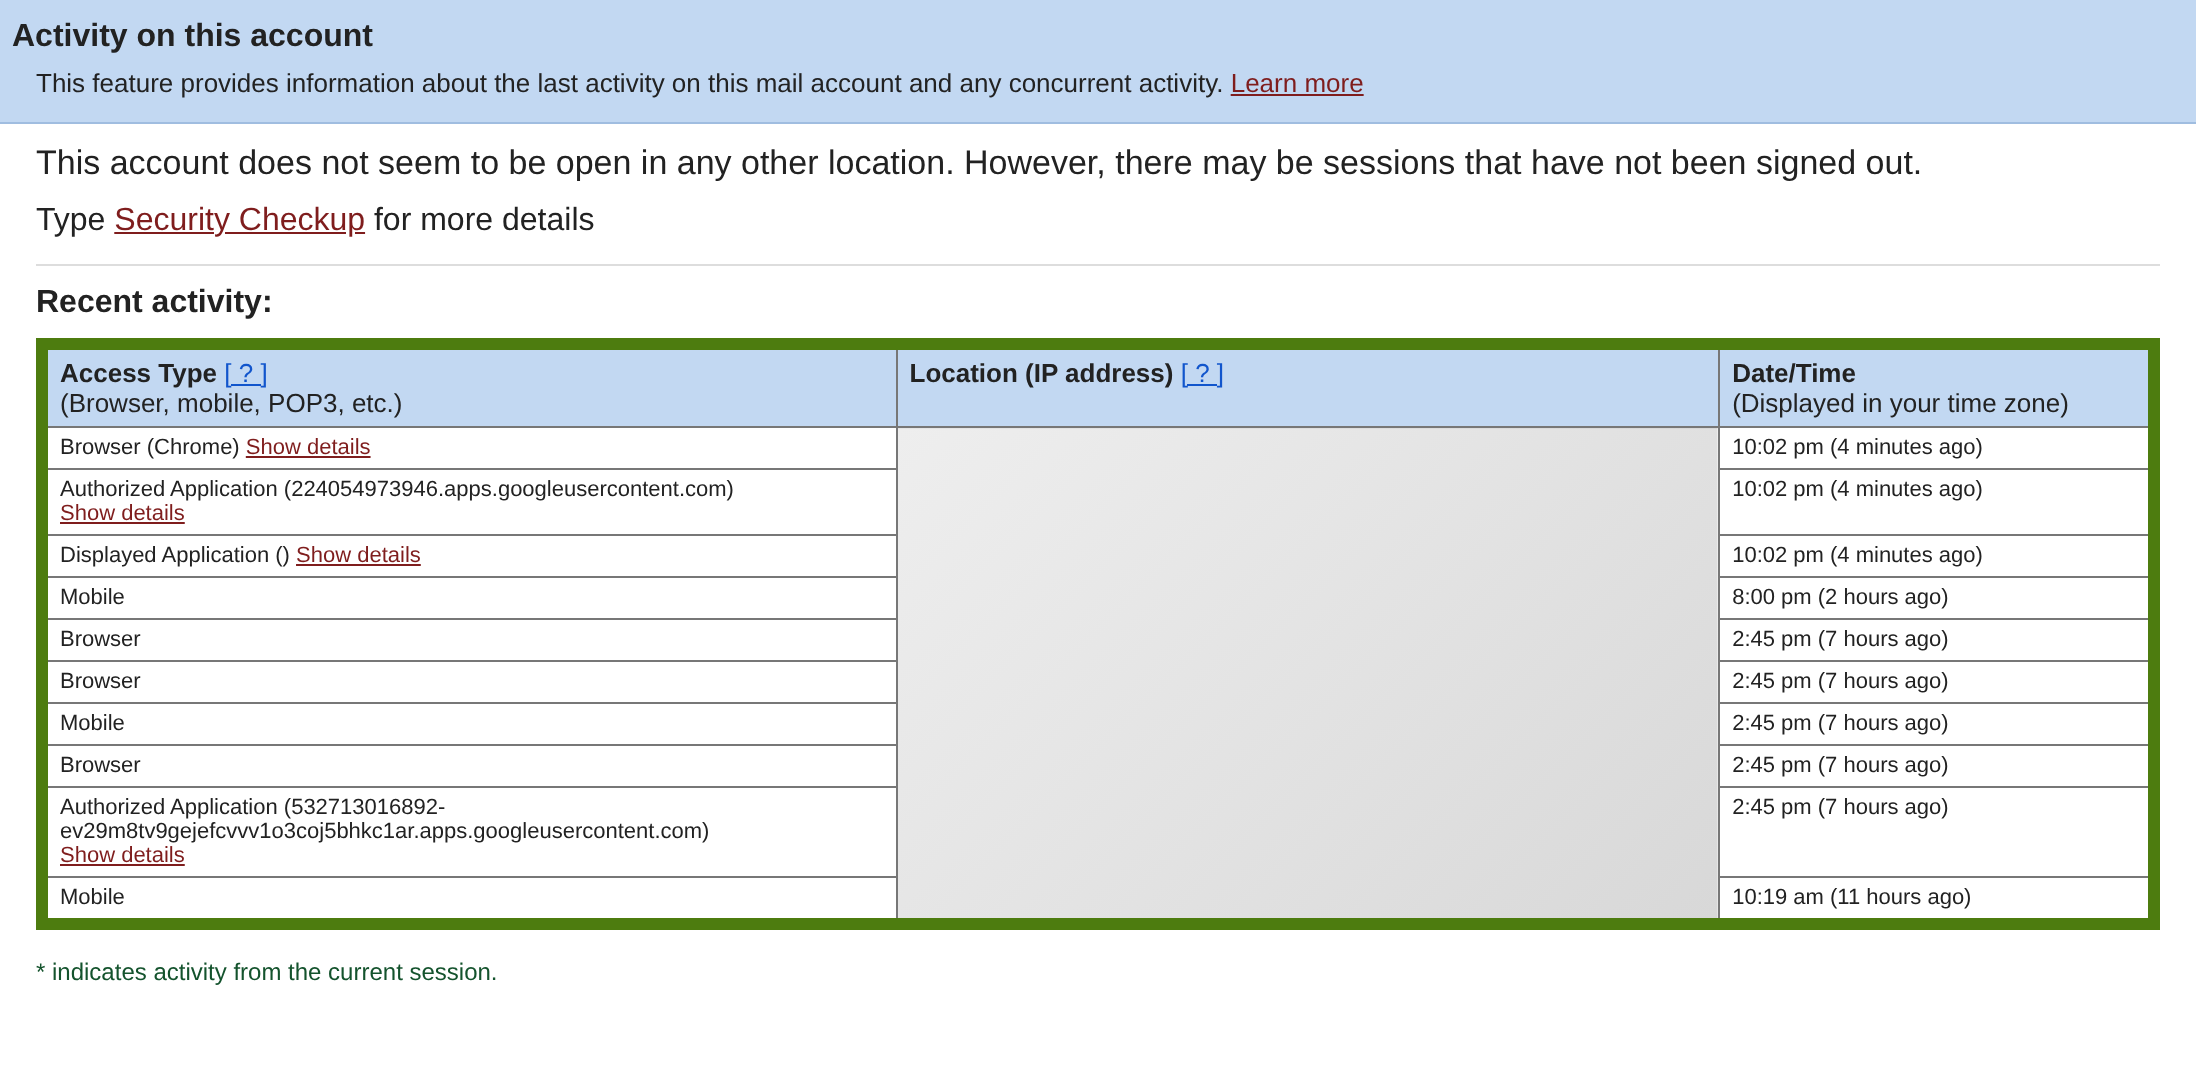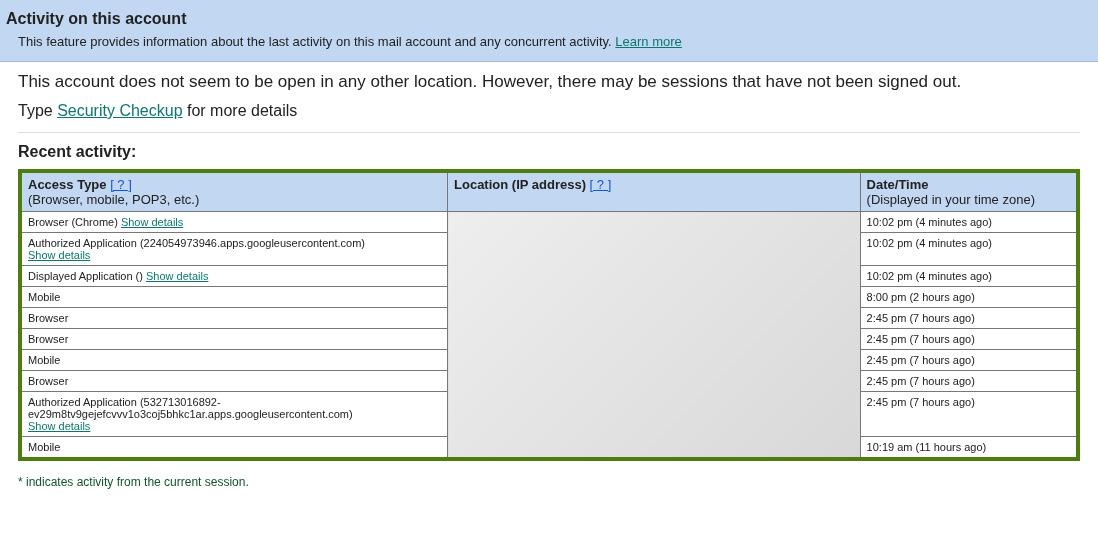--- a/index.html
+++ b/index.html
@@ -33,38 +33,38 @@
     }
     .status-text {
       font-size: 17px;
       margin-bottom: 10px;
     }
     .visit-line {
       font-size: 16px;
       margin-bottom: 12px;
     }
     a {
-      color: #0f766e;
+      color: #7f1d1d;
       text-decoration: underline;
       cursor: pointer;
     }
     hr.sep {
       border: none;
       border-top: 1px solid #ddd;
       margin-bottom: 10px;
     }
     .recent-title {
       font-weight: bold;
       font-size: 16px;
       margin-bottom: 8px;
     }
     table.activity {
       width: 100%;
       border-collapse: collapse;
-      border: 4px solid #4d7c0f;
+      border: 6px solid #4d7c0f;
     }
     table.activity th {
       background: #c2d8f2;
       text-align: left;
       font-weight: normal;
       padding: 4px 6px;
       border: 1px solid #777;
       vertical-align: top;
     }
     table.activity th .th-main {

